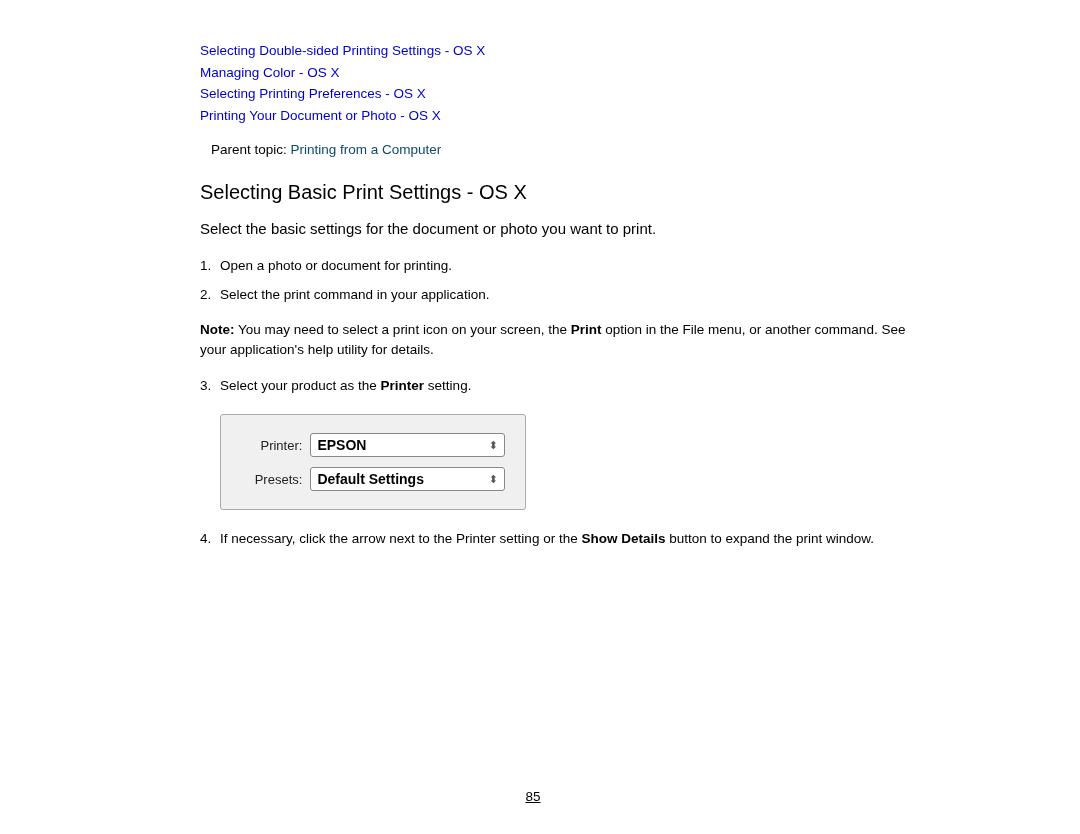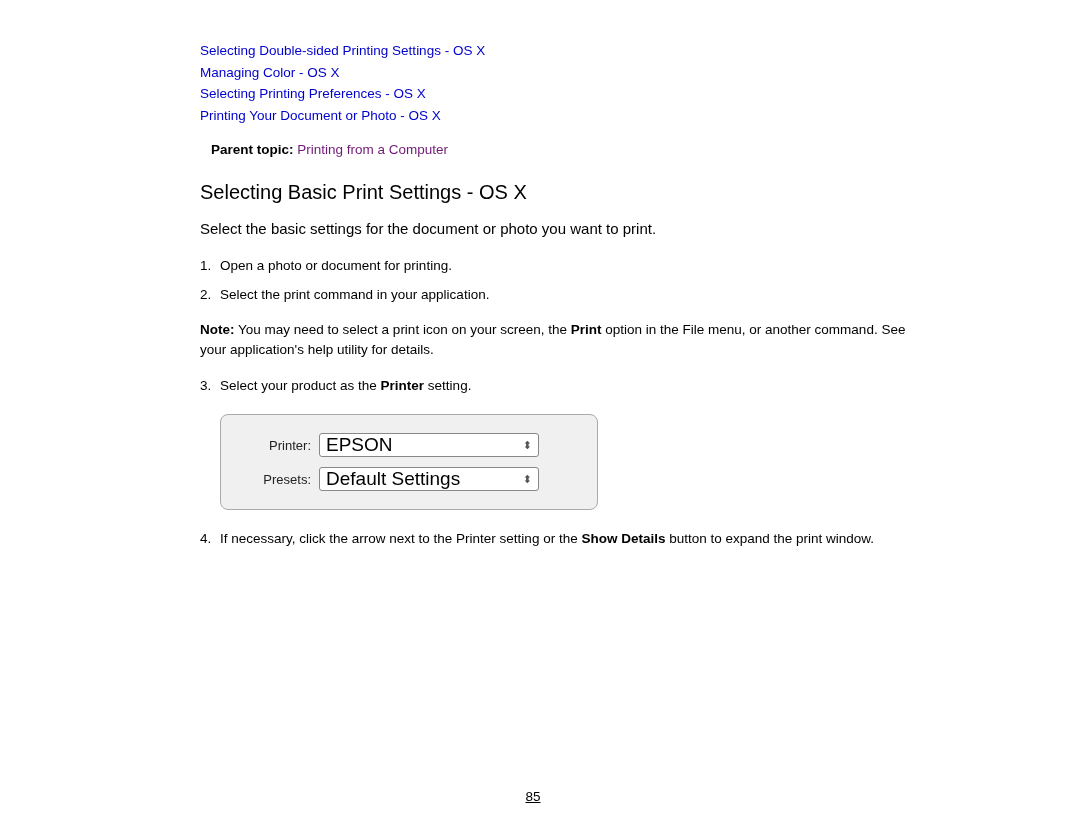--- a/index.html
+++ b/index.html
@@ -36,26 +36,26 @@
       font-size: 13.5px;
       line-height: 1.6;
     }
 
     .parent-topic-line {
       margin-top: 8px;
       font-size: 13.5px;
     }
 
     .parent-topic-label {
-      font-weight: bold;
+      font-weight: normal;
       padding-left: 11px;
     }
 
     .parent-topic-link {
-      color: #701a75;
+      color: #0c4a6e;
       text-decoration: none;
     }
 
     .section-heading {
       font-size: 20px;
       font-weight: normal;
       margin-top: 24px;
       margin-bottom: 14px;
       color: #000000;
     }
@@ -94,24 +94,24 @@
       color: #000000;
     }
 
     .note-block .note-label {
       font-weight: bold;
     }
 
     .print-dialog-img {
       border: 1px solid #aaaaaa;
       background: #f0f0f0;
-      width: 378px;
+      width: 306px;
       margin: 18px 0 18px 20px;
       padding: 18px 20px 18px 20px;
-      border-radius: 8px;
+      border-radius: 3px;
     }
 
     .dialog-row {
       display: flex;
       align-items: center;
       margin-bottom: 10px;
       font-size: 13px;
     }
 
     .dialog-row:last-child {
@@ -135,21 +135,22 @@
       width: 220px;
       height: 24px;
       padding: 0 6px;
       font-size: 13px;
       color: #000000;
       position: relative;
     }
 
     .dialog-select-text {
       flex: 1;
-      font-size: 19px;
+      font-size: 14px;
+      font-weight: bold;
     }
 
     .dialog-select-arrow {
       font-size: 11px;
       color: #555555;
       margin-left: auto;
     }
 
     .page-number-container {
       position: absolute;

